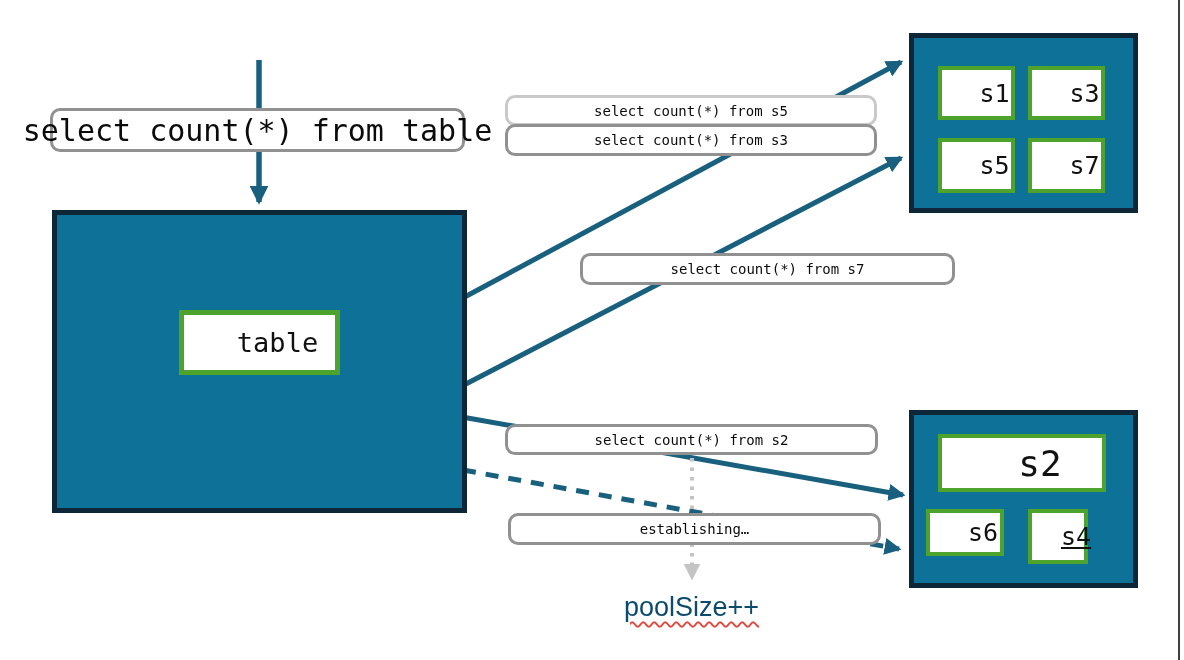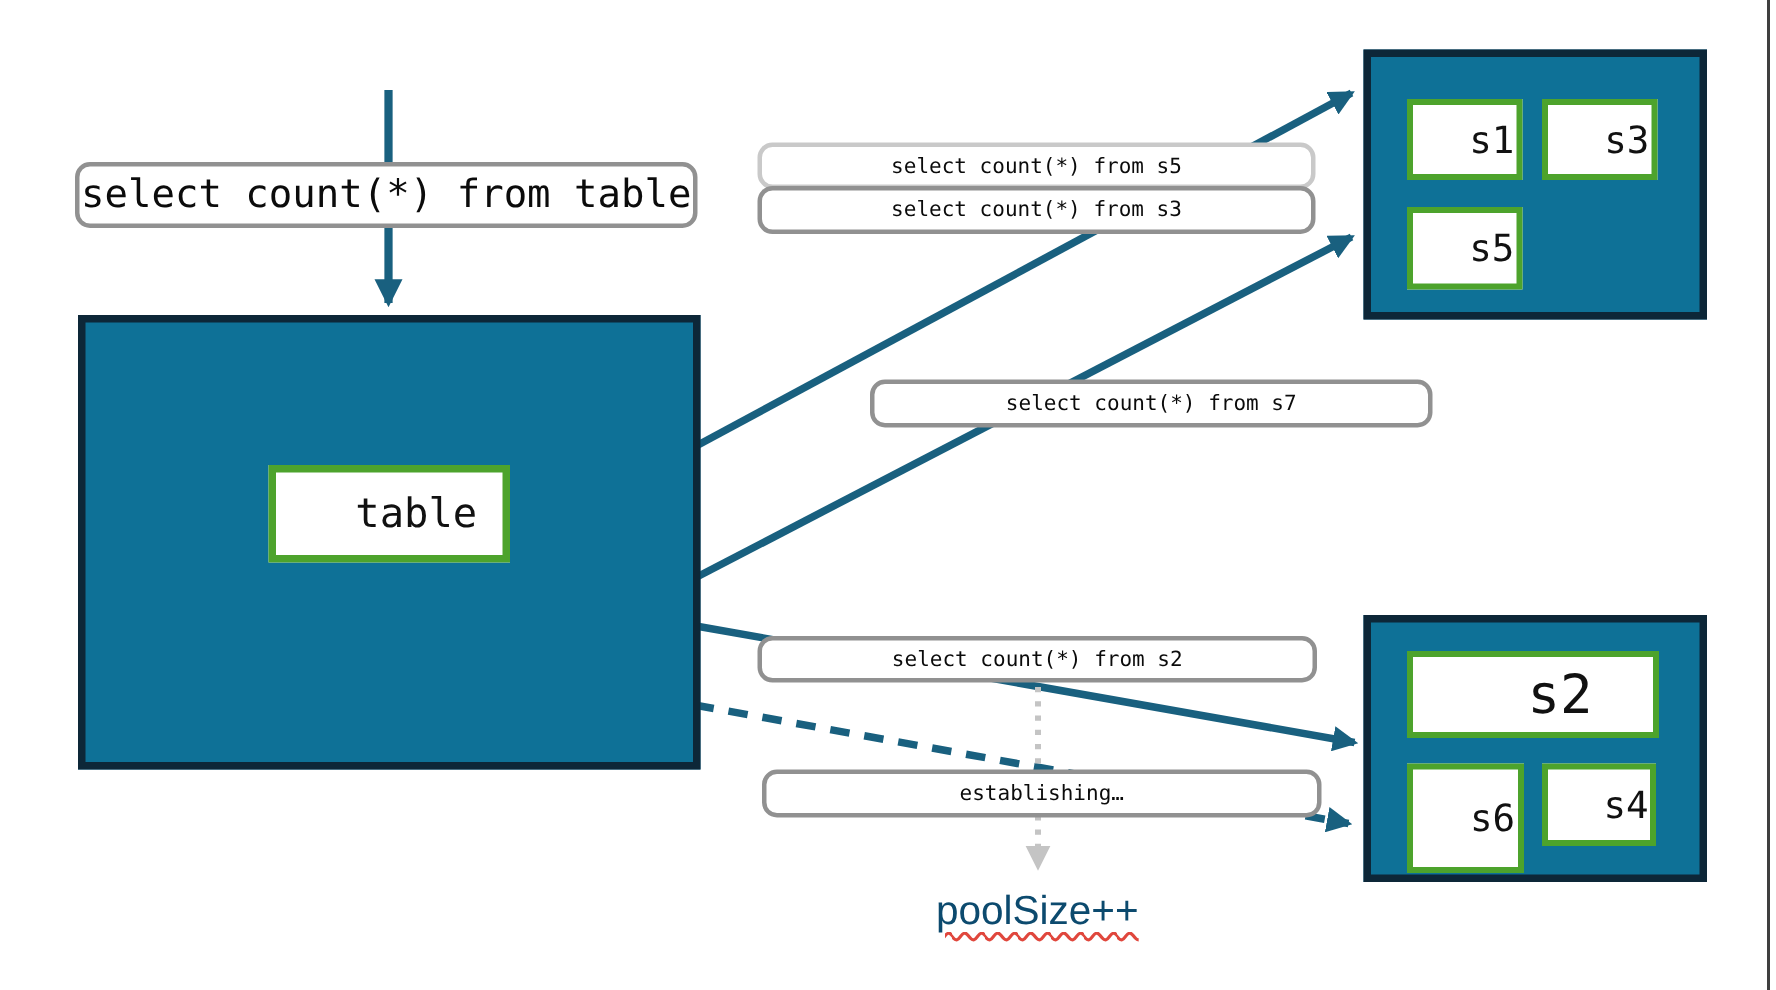--- a/index.html
+++ b/index.html
@@ -26,21 +26,21 @@
   #shard-cell-s2{font-size:36px;}
 
   
   .qlabel{
     background:#ffffff;border:3px solid #919191;border-radius:10px;
     display:flex;align-items:center;justify-content:center;
     color:#0b0b0b;font-size:14px;white-space:pre;
   }
   .qlabel.light{border-color:#c9c9c9;z-index:3;}
   .qlabel.front{z-index:4;}
-  #query-label-table{font-size:26px;text-align:right;}
+  #query-label-table{font-size:30px;text-align:right;}
 
   
   #poolsize-label{
     z-index:2;font-family:"Liberation Sans",sans-serif;
     color:#0c4a6e;font-size:27px;
     text-decoration:underline wavy #e0473d;
     text-decoration-thickness:2px;text-underline-offset:5px;
   }
 
   
@@ -88,30 +88,33 @@
   <div class="node teal-box" id="shard-group-top" style="left:909px;top:33px;width:229px;height:180px;">
     <div class="shard-cell" id="shard-cell-s1" style="left:24px;top:28px;width:77px;height:54px;">
       <span>s1</span>
     </div>
     <div class="shard-cell" id="shard-cell-s3" style="left:114px;top:28px;width:77px;height:54px;">
       <span>s3</span>
     </div>
     <div class="shard-cell" id="shard-cell-s5" style="left:24px;top:100px;width:77px;height:55px;">
       <span>s5</span>
     </div>
+    <div class="shard-cell" id="shard-cell-s7" style="left:114px;top:100px;width:77px;height:55px;">
+      <span>s7</span>
+    </div>
   </div>
 
   <div class="node teal-box" id="shard-group-bottom" style="left:909px;top:410px;width:229px;height:178px;">
     <div class="shard-cell" id="shard-cell-s2" style="left:24px;top:19px;width:168px;height:58px;">
       <span>s2</span>
     </div>
-    <div class="shard-cell" id="shard-cell-s6" style="left:24px;top:94px;width:78px;height:73px;">
+    <div class="shard-cell" id="shard-cell-s6" style="left:12px;top:94px;width:78px;height:47px;">
       <span>s6</span>
     </div>
-    <div class="shard-cell" id="shard-cell-s4" style="left:114px;top:94px;width:76px;height:55px;">
+    <div class="shard-cell" id="shard-cell-s4" style="left:114px;top:94px;width:60px;height:55px;text-decoration:underline;">
       <span>s4</span>
     </div>
   </div>
 
   <div class="qlabel" id="query-label-table" style="left:50px;top:108px;width:415px;height:44px;">
     <span>select count(*) from table</span>
   </div>
 
   <div class="qlabel light" id="query-label-s5" style="left:505px;top:95px;width:372px;height:31px;">
     <span>select count(*) from s5</span>

